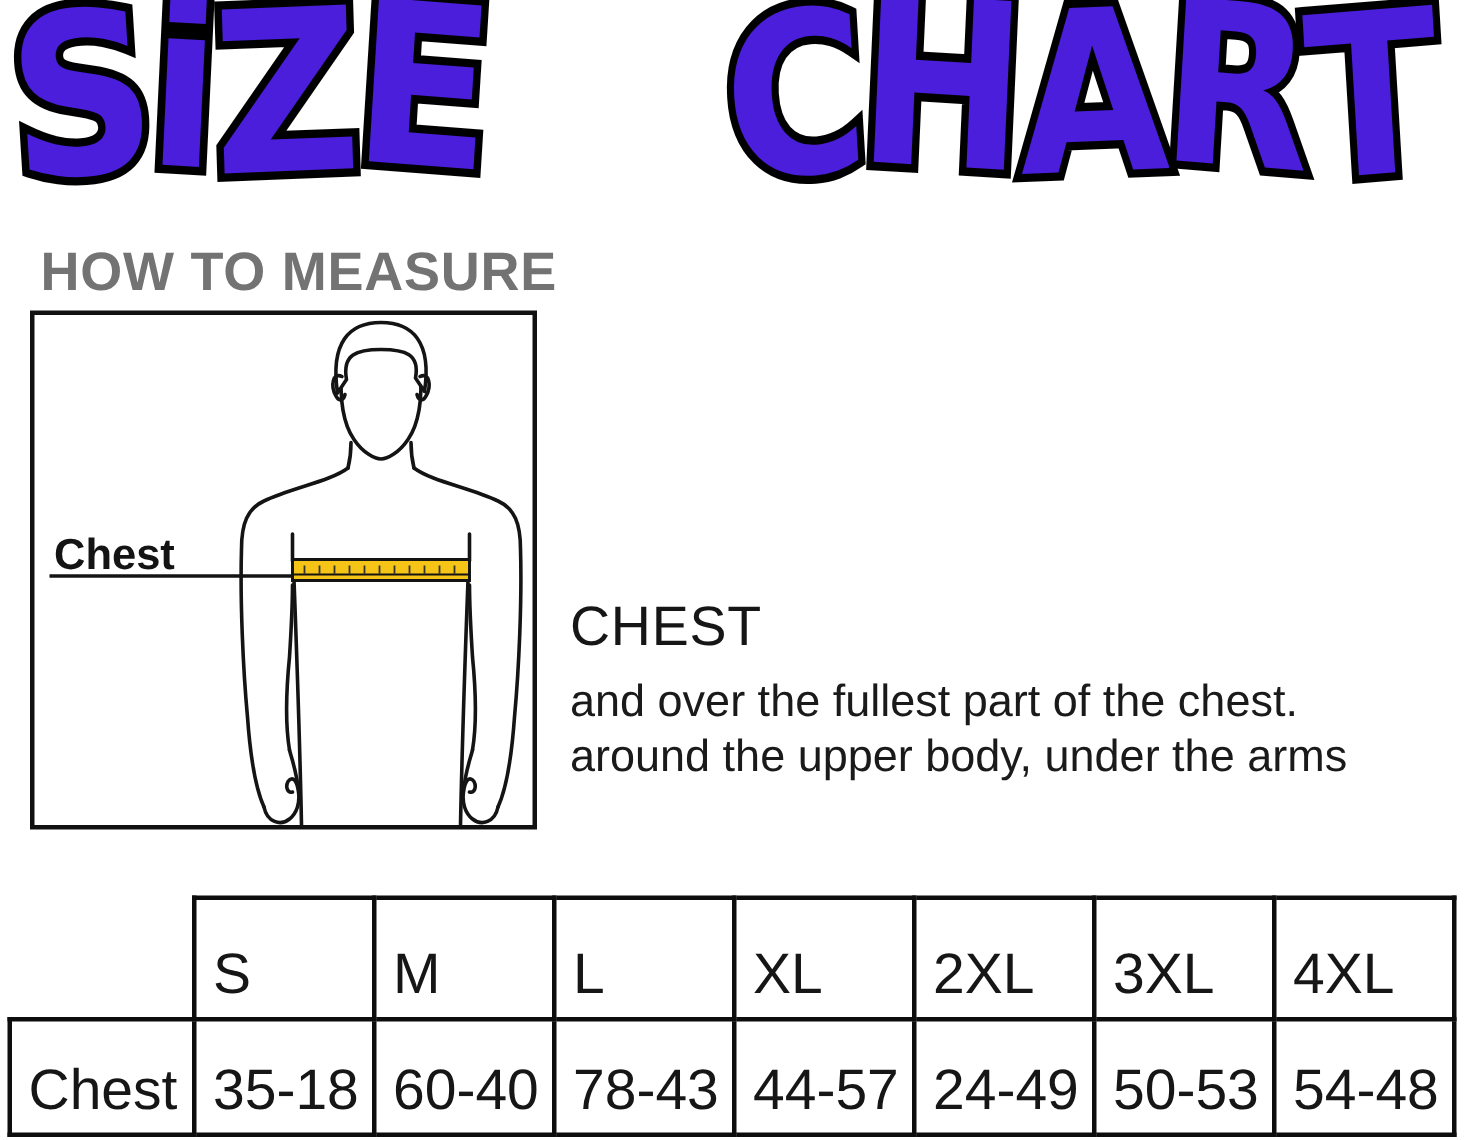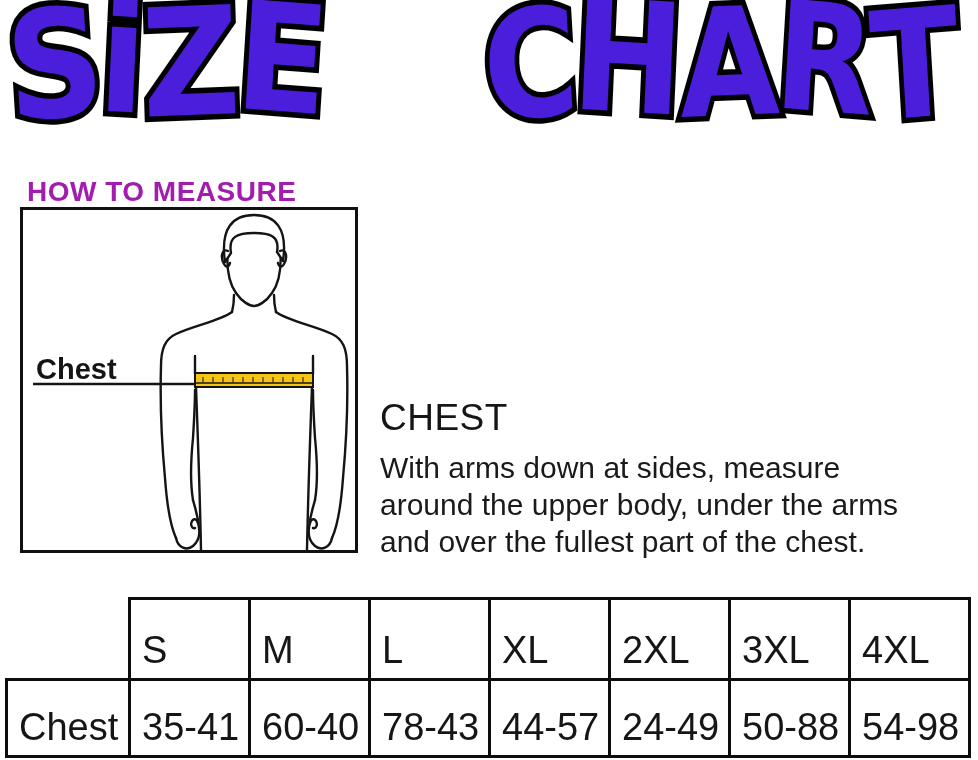--- a/index.html
+++ b/index.html
@@ -32,22 +32,22 @@
     -webkit-text-stroke:11px var(--title-outline);
     z-index:-1;
   }
   .tl:nth-of-type(4n+1){transform:rotate(-4deg) translateY(4px);}
   .tl:nth-of-type(4n+2){transform:rotate(3deg) translateY(-3px) scale(1.03);}
   .tl:nth-of-type(4n+3){transform:rotate(-2deg) translateY(2px);}
   .tl:nth-of-type(4n){transform:rotate(4deg) translateY(-2px);}
 
   
   .htm-heading{
-    position:absolute;left:27px;top:176px;
-    font-size:28px;font-weight:bold;letter-spacing:0.5px;color:#a21caf;
+    position:absolute;left:27px;top:160px;
+    font-size:36px;font-weight:bold;letter-spacing:0.5px;color:#737373;
     white-space:nowrap;
   }
 
   
   .figure-box{
     position:absolute;left:20px;top:207px;width:332px;height:340px;
     border:3px solid #111;background:#fff;
   }
   .figure-box svg{display:block;}
 
@@ -119,23 +119,22 @@
       <path stroke="#333" stroke-width="1.2" d="M180 167 L180 172.5 M190 167 L190 172.5 M200 167 L200 172.5 M210 167 L210 172.5 M220 167 L220 172.5 M230 167 L230 172.5 M240 167 L240 172.5 M250 167 L250 172.5 M260 167 L260 172.5 M270 167 L270 172.5 M280 167 L280 172.5"></path>
     </g>
 
     <path d="M 10 174 L 172 174" stroke="#141414" stroke-width="2.4"></path>
     <text x="13" y="169" font-size="29" font-weight="bold" fill="#141414" font-family="Liberation Sans, sans-serif">Chest</text>
   </svg>
 </div>
 
 <div class="chest-heading">CHEST</div>
 <div class="chest-body">
-  <div>With arms down at sides, measure</div>
+  <div>and over the fullest part of the chest.</div>
   <div>around the upper body, under the arms</div>
-  <div>and over the fullest part of the chest.</div>
 </div>
 
 <table class="size-table">
   <colgroup>
     <col style="width:123px">
       <col style="width:120px">
       <col style="width:120px">
       <col style="width:120px">
     <col style="width:120px">
       <col style="width:120px">
@@ -148,22 +147,22 @@
     <td>S</td>
     <td>M</td>
     <td>L</td>
     <td>XL</td>
     <td>2XL</td>
     <td>3XL</td>
     <td>4XL</td>
   </tr>
   <tr class="drow">
     <td>Chest</td>
-    <td>35-41</td>
+    <td>35-18</td>
     <td>60-40</td>
     <td>78-43</td>
     <td>44-57</td>
     <td>24-49</td>
-    <td>50-88</td>
-    <td>54-98</td>
+    <td>50-53</td>
+    <td>54-48</td>
   </tr>
 </tbody>
   </table>
 
 </body></html>

